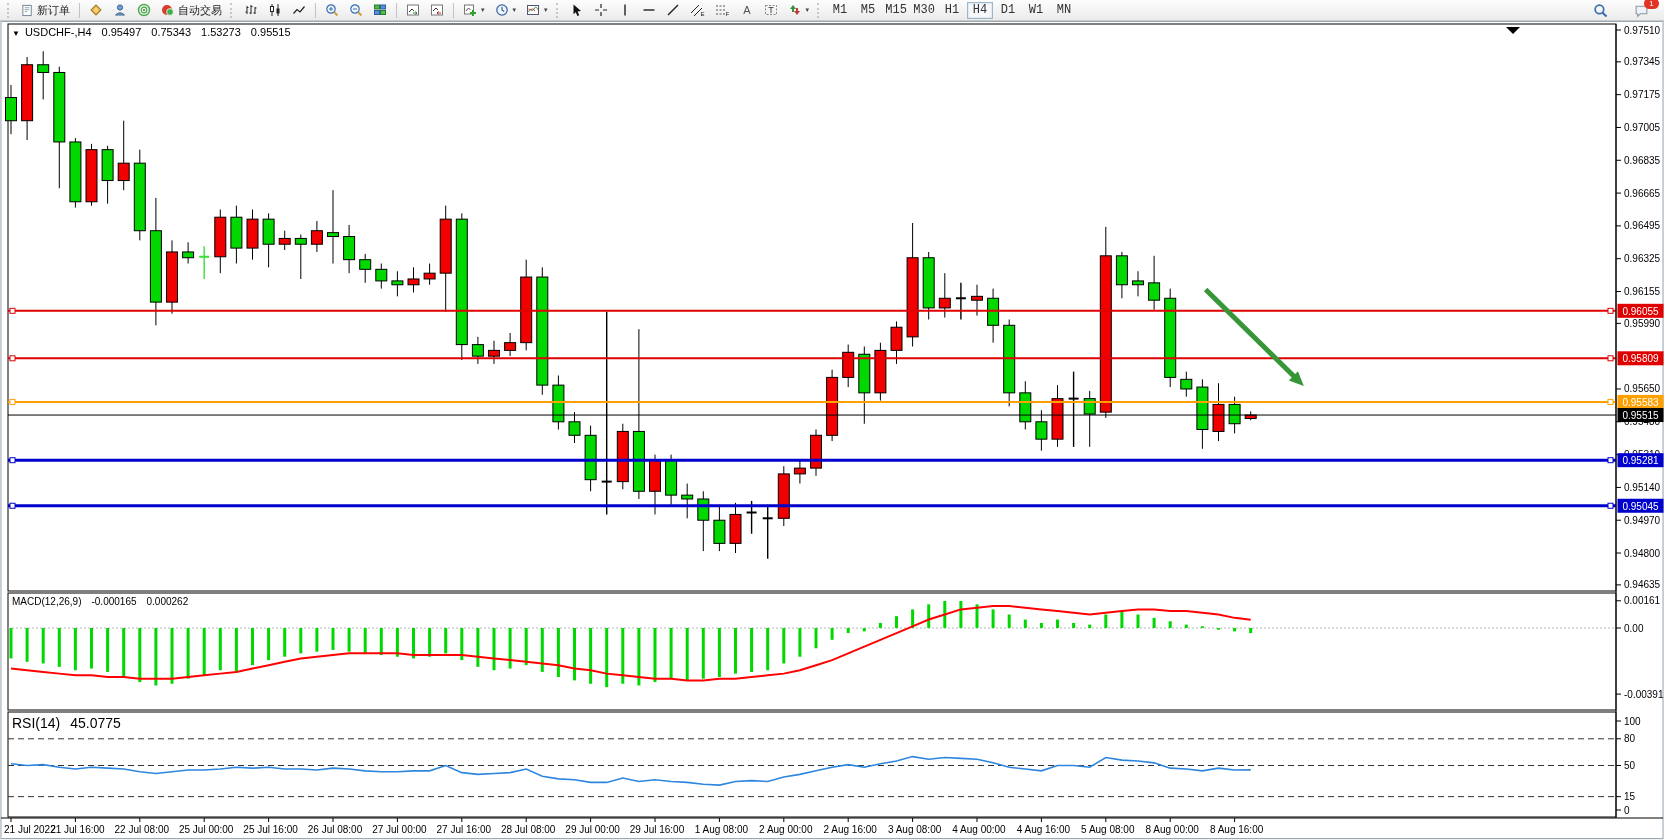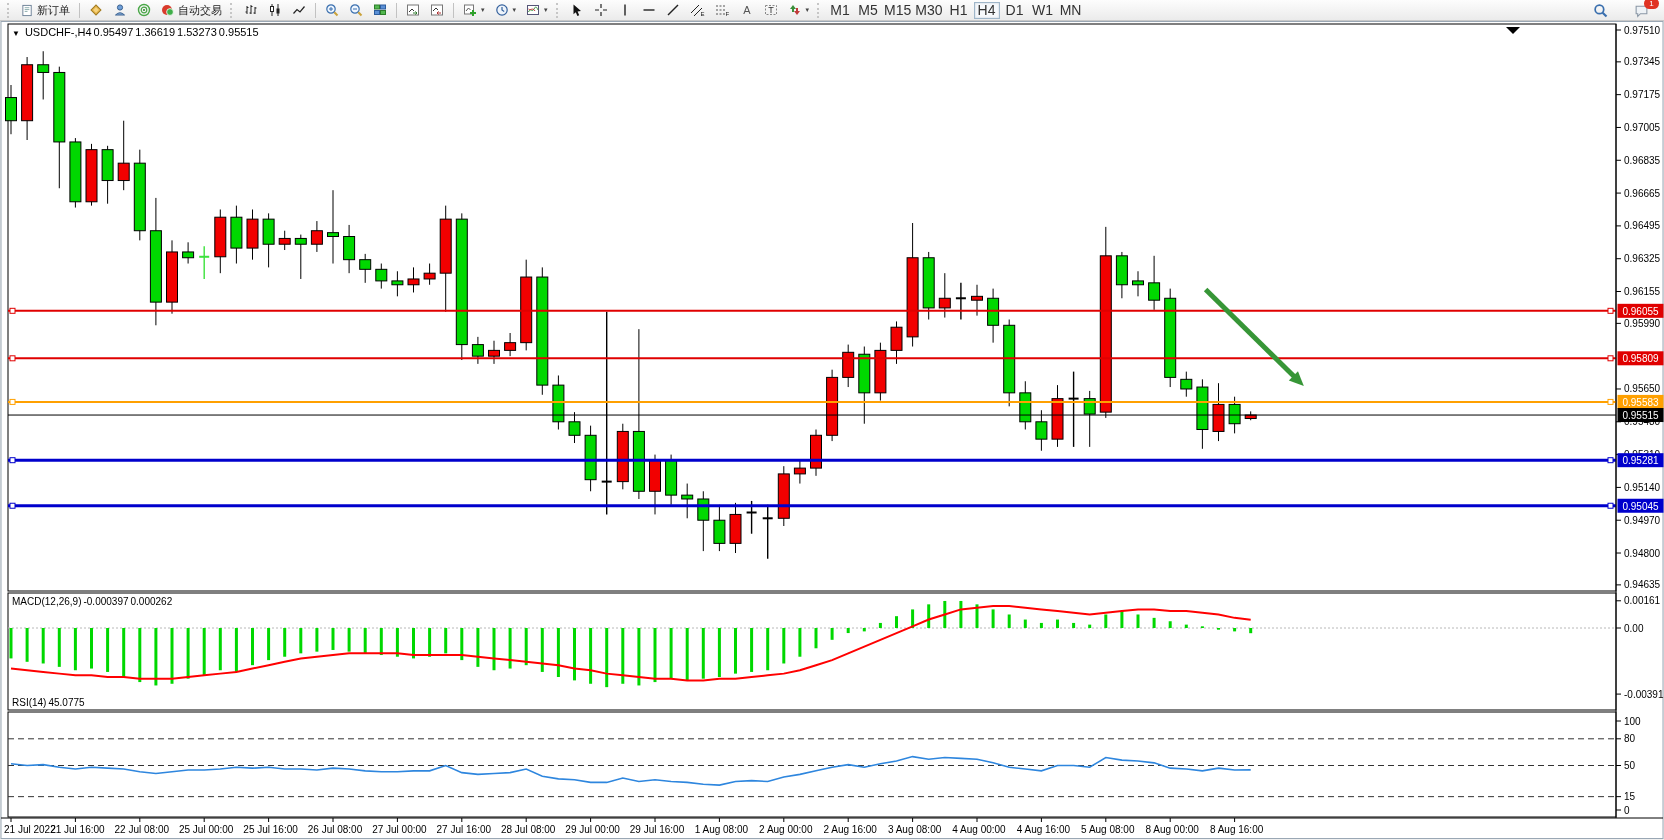--- a/index.html
+++ b/index.html
@@ -3,35 +3,35 @@
 <meta charset="utf-8">
 <style>
   html,body{margin:0;padding:0;background:#e9e9e9;font-family:"Liberation Sans",sans-serif;}
   #app{position:relative;width:1664px;height:840px;background:#f0f0f0;overflow:hidden;}
   
   #toolbar{position:absolute;left:0;top:0;width:1664px;height:21px;
     background:linear-gradient(#fdfdfd,#ebebeb);border-bottom:1px solid #c9c9c9;
     display:flex;align-items:center;padding-left:4px;box-sizing:border-box;font-size:11px;color:#222;}
   .tbtn{height:17px;display:inline-flex;align-items:center;justify-content:center;
     padding:0 3px;margin:0 1px;border:1px solid transparent;border-radius:2px;gap:3px;cursor:default;}
-  .tf{font-size:14px;color:#333;min-width:24px;height:15px;display:inline-flex;align-items:center;justify-content:center;margin:0 1px;border:1px solid transparent;}
+  .tf{font-size:12px;color:#333;min-width:24px;height:15px;display:inline-flex;align-items:center;justify-content:center;margin:0 1px;border:1px solid transparent;font-family:Liberation Mono, monospace;}
   .tf.active{background:#f6f9fc;border:1px solid #9fb6c9;box-shadow:inset 0 0 2px #b9c6d2;}
   .sep{width:1px;height:15px;background:#c2c2c2;margin:0 4px;}
   .grip{width:4px;height:15px;border-left:2px dotted #c6c6c6;margin:0 3px;}
   .caret{font-size:7px;color:#444;margin-left:1px;}
   #tb-right{position:absolute;right:10px;top:0;height:21px;display:flex;align-items:center;gap:16px;}
   .badge{position:absolute;right:-7px;top:-4px;background:#e03323;color:#fff;border-radius:7px;
     min-width:11px;height:11px;font-size:8px;display:flex;align-items:center;justify-content:center;padding:0 2px;}
   
   .ovl{position:absolute;font-size:11px;color:#000;white-space:nowrap;z-index:5;}
   #chart-title{left:12px;top:26px;}
   #chart-title .tri{font-size:8px;margin-right:5px;}
   #macd-label{left:12px;top:596px;font-size:10px;}
-  #rsi-label{left:12px;top:697px;font-size:10px;}
-  .vsp{margin-left:2px;}
+  #rsi-label{left:12px;top:715px;font-size:14px;}
+  .vsp{margin-left:10px;}
   svg text{font-family:"Liberation Sans",sans-serif;}
 </style>
 </head>
 <body>
 
 <div id="app">
 
   <div id="toolbar">
     <span class="grip"></span>
     <span class="tbtn">
@@ -618,21 +618,21 @@
         <line x1="1105.8000000000002" y1="818" x2="1105.8000000000002" y2="822" stroke="#000"></line>
         <text x="1107.8000000000002" y="833" font-size="10" fill="#000" text-anchor="middle">5 Aug 08:00</text>
         <line x1="1170.2" y1="818" x2="1170.2" y2="822" stroke="#000"></line>
         <text x="1172.2" y="833" font-size="10" fill="#000" text-anchor="middle">8 Aug 00:00</text>
         <line x1="1234.6000000000001" y1="818" x2="1234.6000000000001" y2="822" stroke="#000"></line>
         <text x="1236.6000000000001" y="833" font-size="10" fill="#000" text-anchor="middle">8 Aug 16:00</text>
       </g>
     </svg>
 
   <div class="ovl" id="chart-title">
-    <span class="tri">▼</span><span>USDCHF-,H4</span><span class="vsp">0.95497</span><span class="vsp">1.36619</span><span class="vsp">1.53273</span><span class="vsp">0.95515</span>
+    <span class="tri">▼</span><span>USDCHF-,H4</span><span class="vsp">0.95497</span><span class="vsp">0.75343</span><span class="vsp">1.53273</span><span class="vsp">0.95515</span>
   </div>
   <div class="ovl" id="macd-label">
-    <span>MACD(12,26,9)</span><span class="vsp">-0.000397</span><span class="vsp">0.000262</span>
+    <span>MACD(12,26,9)</span><span class="vsp">-0.000165</span><span class="vsp">0.000262</span>
   </div>
   <div class="ovl" id="rsi-label">
     <span>RSI(14)</span><span class="vsp">45.0775</span>
   </div>
 </div>
 
 </body></html>

